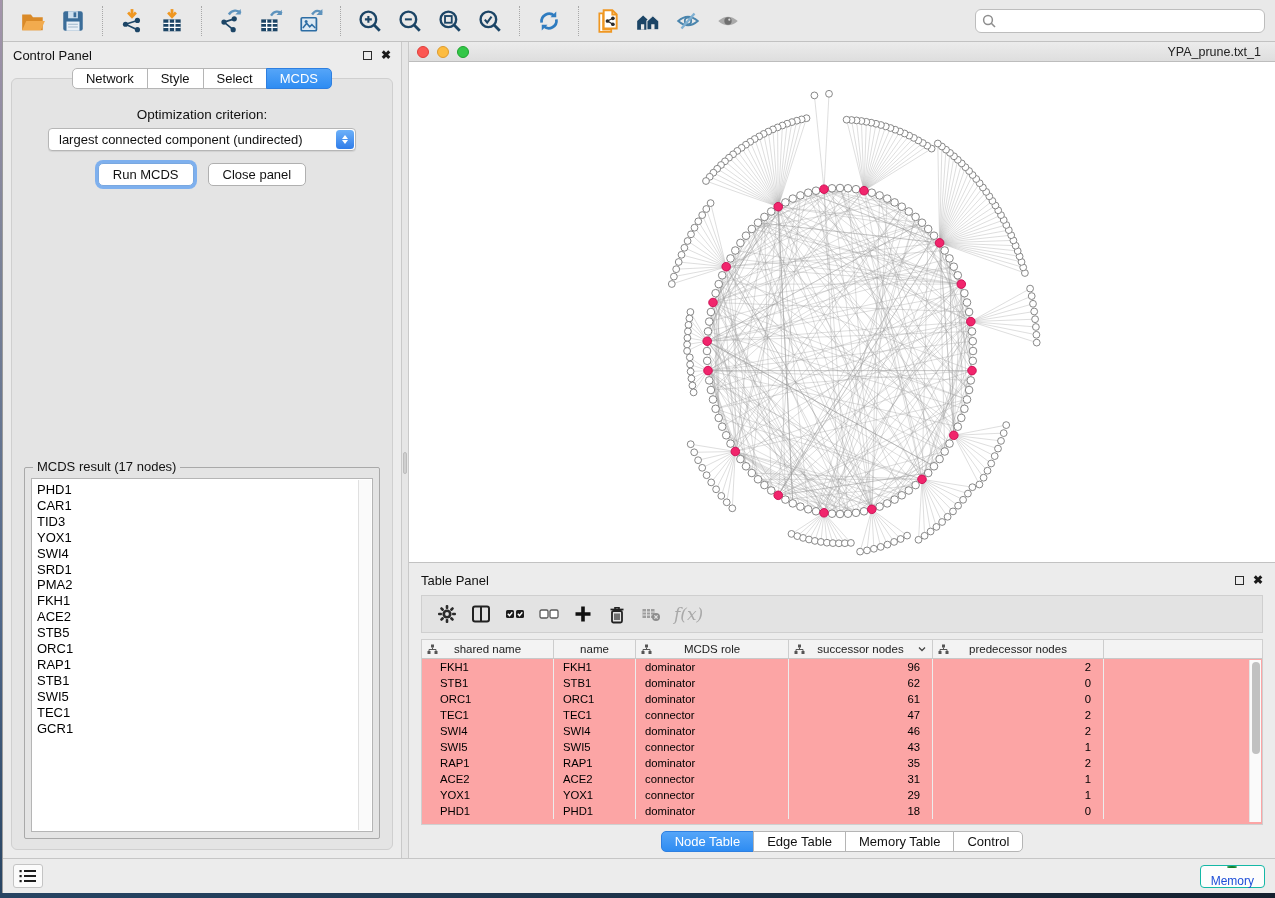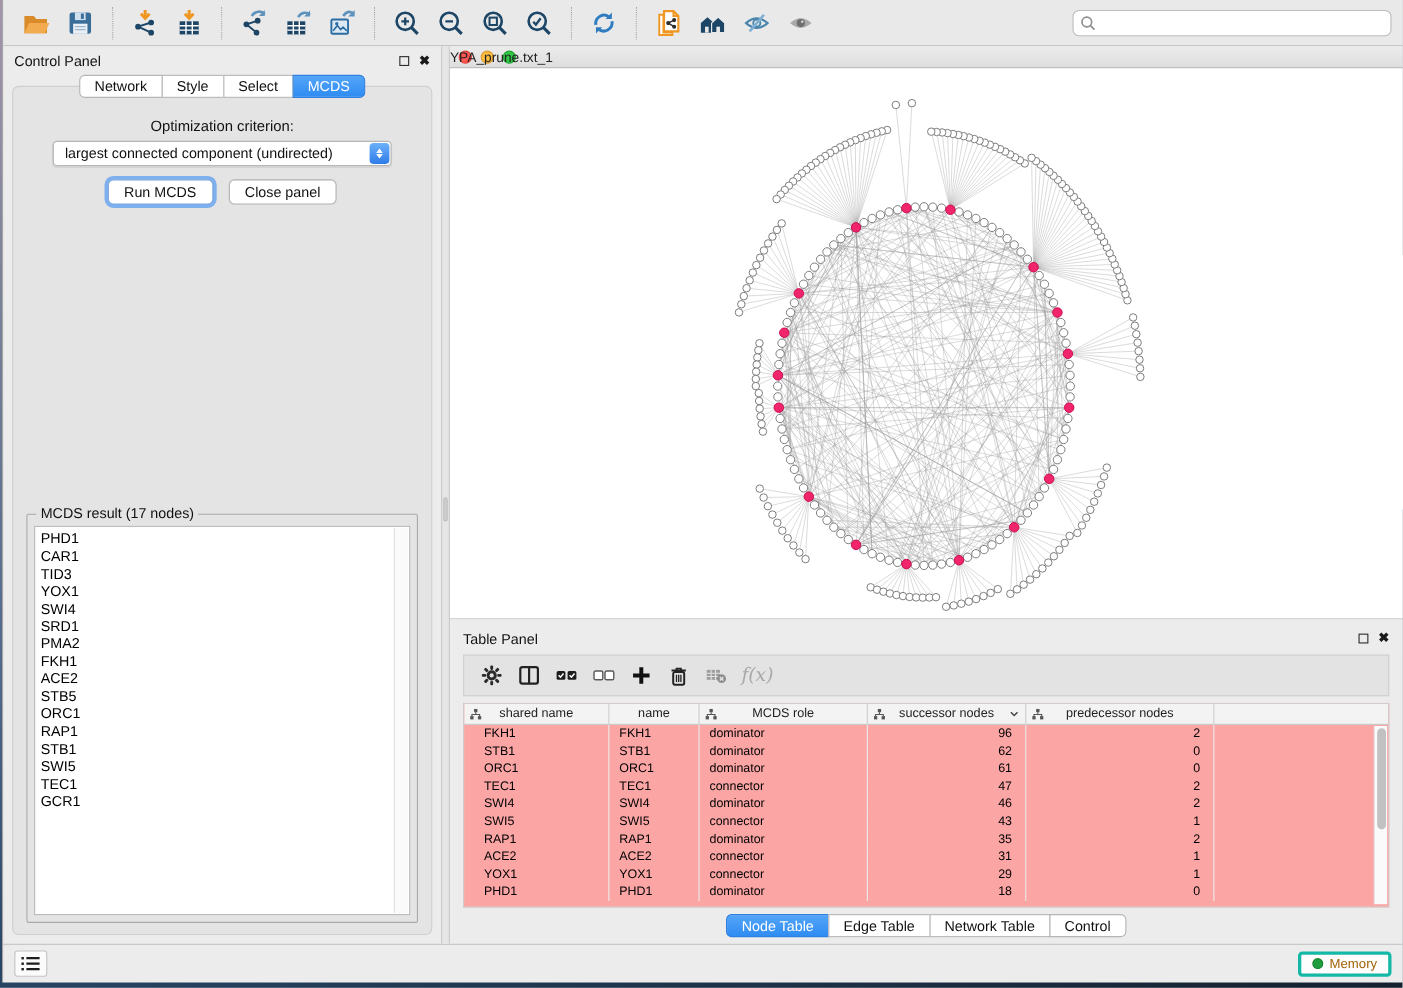--- a/index.html
+++ b/index.html
@@ -77,21 +77,21 @@
   .right-col { flex:1 1 auto; display:flex; flex-direction:column; min-width:0; }
   .network-window { height:521px; flex:0 0 auto; display:flex; flex-direction:column;
     border-bottom:1px solid #c2c2c2; }
   .net-titlebar { height:20px; background:linear-gradient(#ececec,#dedede); border-bottom:1px solid #bdbdbd;
     position:relative; display:flex; align-items:center; padding:0 8px; flex:0 0 auto; }
   .traffic { display:flex; gap:8px; }
   .traffic span { width:12px; height:12px; border-radius:50%; display:inline-block; cursor:pointer; }
   .tl-red { background:#fc5753; border:1px solid #df3e39; }
   .tl-yellow { background:#fdbc40; border:1px solid #de9b2d; }
   .tl-green { background:#33c748; border:1px solid #1ea32f; }
-  .net-title { position:absolute; left:0; right:14px; text-align:left; font-size:12.5px; color:#222; }
+  .net-title { position:absolute; left:0; right:14px; text-align:right; font-size:12.5px; color:#222; }
   .net-canvas { flex:1 1 auto; background:#fff; overflow:hidden; }
 
   
   .table-panel { flex:1 1 auto; background:#ececec; display:flex; flex-direction:column;
     padding:4px 12px 0; min-height:0; }
   .tp-toolbar { height:38px; flex:0 0 auto; background:#e3e3e3; border:1px solid #cfcfcf;
     display:flex; align-items:center; padding:0 10px; gap:4px; margin-top:2px; }
   .tp-btn { width:30px; height:30px; border:none; background:transparent; display:flex;
     align-items:center; justify-content:center; cursor:pointer; }
   .tp-btn svg { width:20px; height:20px; }
@@ -117,23 +117,23 @@
     border-left:1px solid #e4e4e4; }
   .v-thumb { position:absolute; top:2px; left:1.5px; width:8px; height:92px; background:#c1c1c1;
     border-radius:4px; }
   .tp-tabs { height:33px; flex:0 0 auto; display:flex; justify-content:center; align-items:center; }
 
   
   .status-bar { height:35px; flex:0 0 auto; background:#ececec; border-top:1px solid #c6c6c6;
     display:flex; align-items:center; padding:0 10px; }
   .list-btn { width:30px; height:24px; background:#fbfbfb; border:1px solid #c4c4c4; border-radius:3px;
     display:flex; align-items:center; justify-content:center; cursor:pointer; }
-  .memory-btn { margin-left:auto; height:23px; background:#fdfdfd; border:3px solid #14b8a6;
+  .memory-btn { margin-left:auto; height:23px; background:#fdfdfd; border:1px solid #14b8a6;
     border-radius:4px; display:flex; align-items:center; gap:6px; padding:0 10px; font-size:12px;
-    color:#a16207; cursor:pointer; }
+    color:#1d4ed8; cursor:pointer;flex-direction:column; }
   .mem-dot { width:10px; height:10px; border-radius:50%; background:#1e9e3e; border:1px solid #13812c; }
 </style>
 </head>
 <body>
 
 <div class="app-window">
 
   <div class="toolbar">
     <button class="tbtn">
         <svg viewBox="0 0 24 24">
@@ -1287,21 +1287,21 @@
                 <div class="td r" style="width: 171px;">0</div>
               </div>
             </div>
           <div class="v-scroll">
               <div class="v-thumb"></div>
             </div>
         </div>
         <div class="tp-tabs" id="tp-tabs">
             <div class="seg-tab active">Node Table</div>
             <div class="seg-tab">Edge Table</div>
-            <div class="seg-tab">Network Table</div>
+            <div class="seg-tab">Memory Table</div>
             <div class="seg-tab">Control</div>
           </div>
       </div>
     </div>
   </div>
 
   <div class="status-bar">
     <button class="list-btn">
         <svg viewBox="0 0 18 14" width="18" height="14">
           <g stroke="#1d1d1d" stroke-width="2.2">

